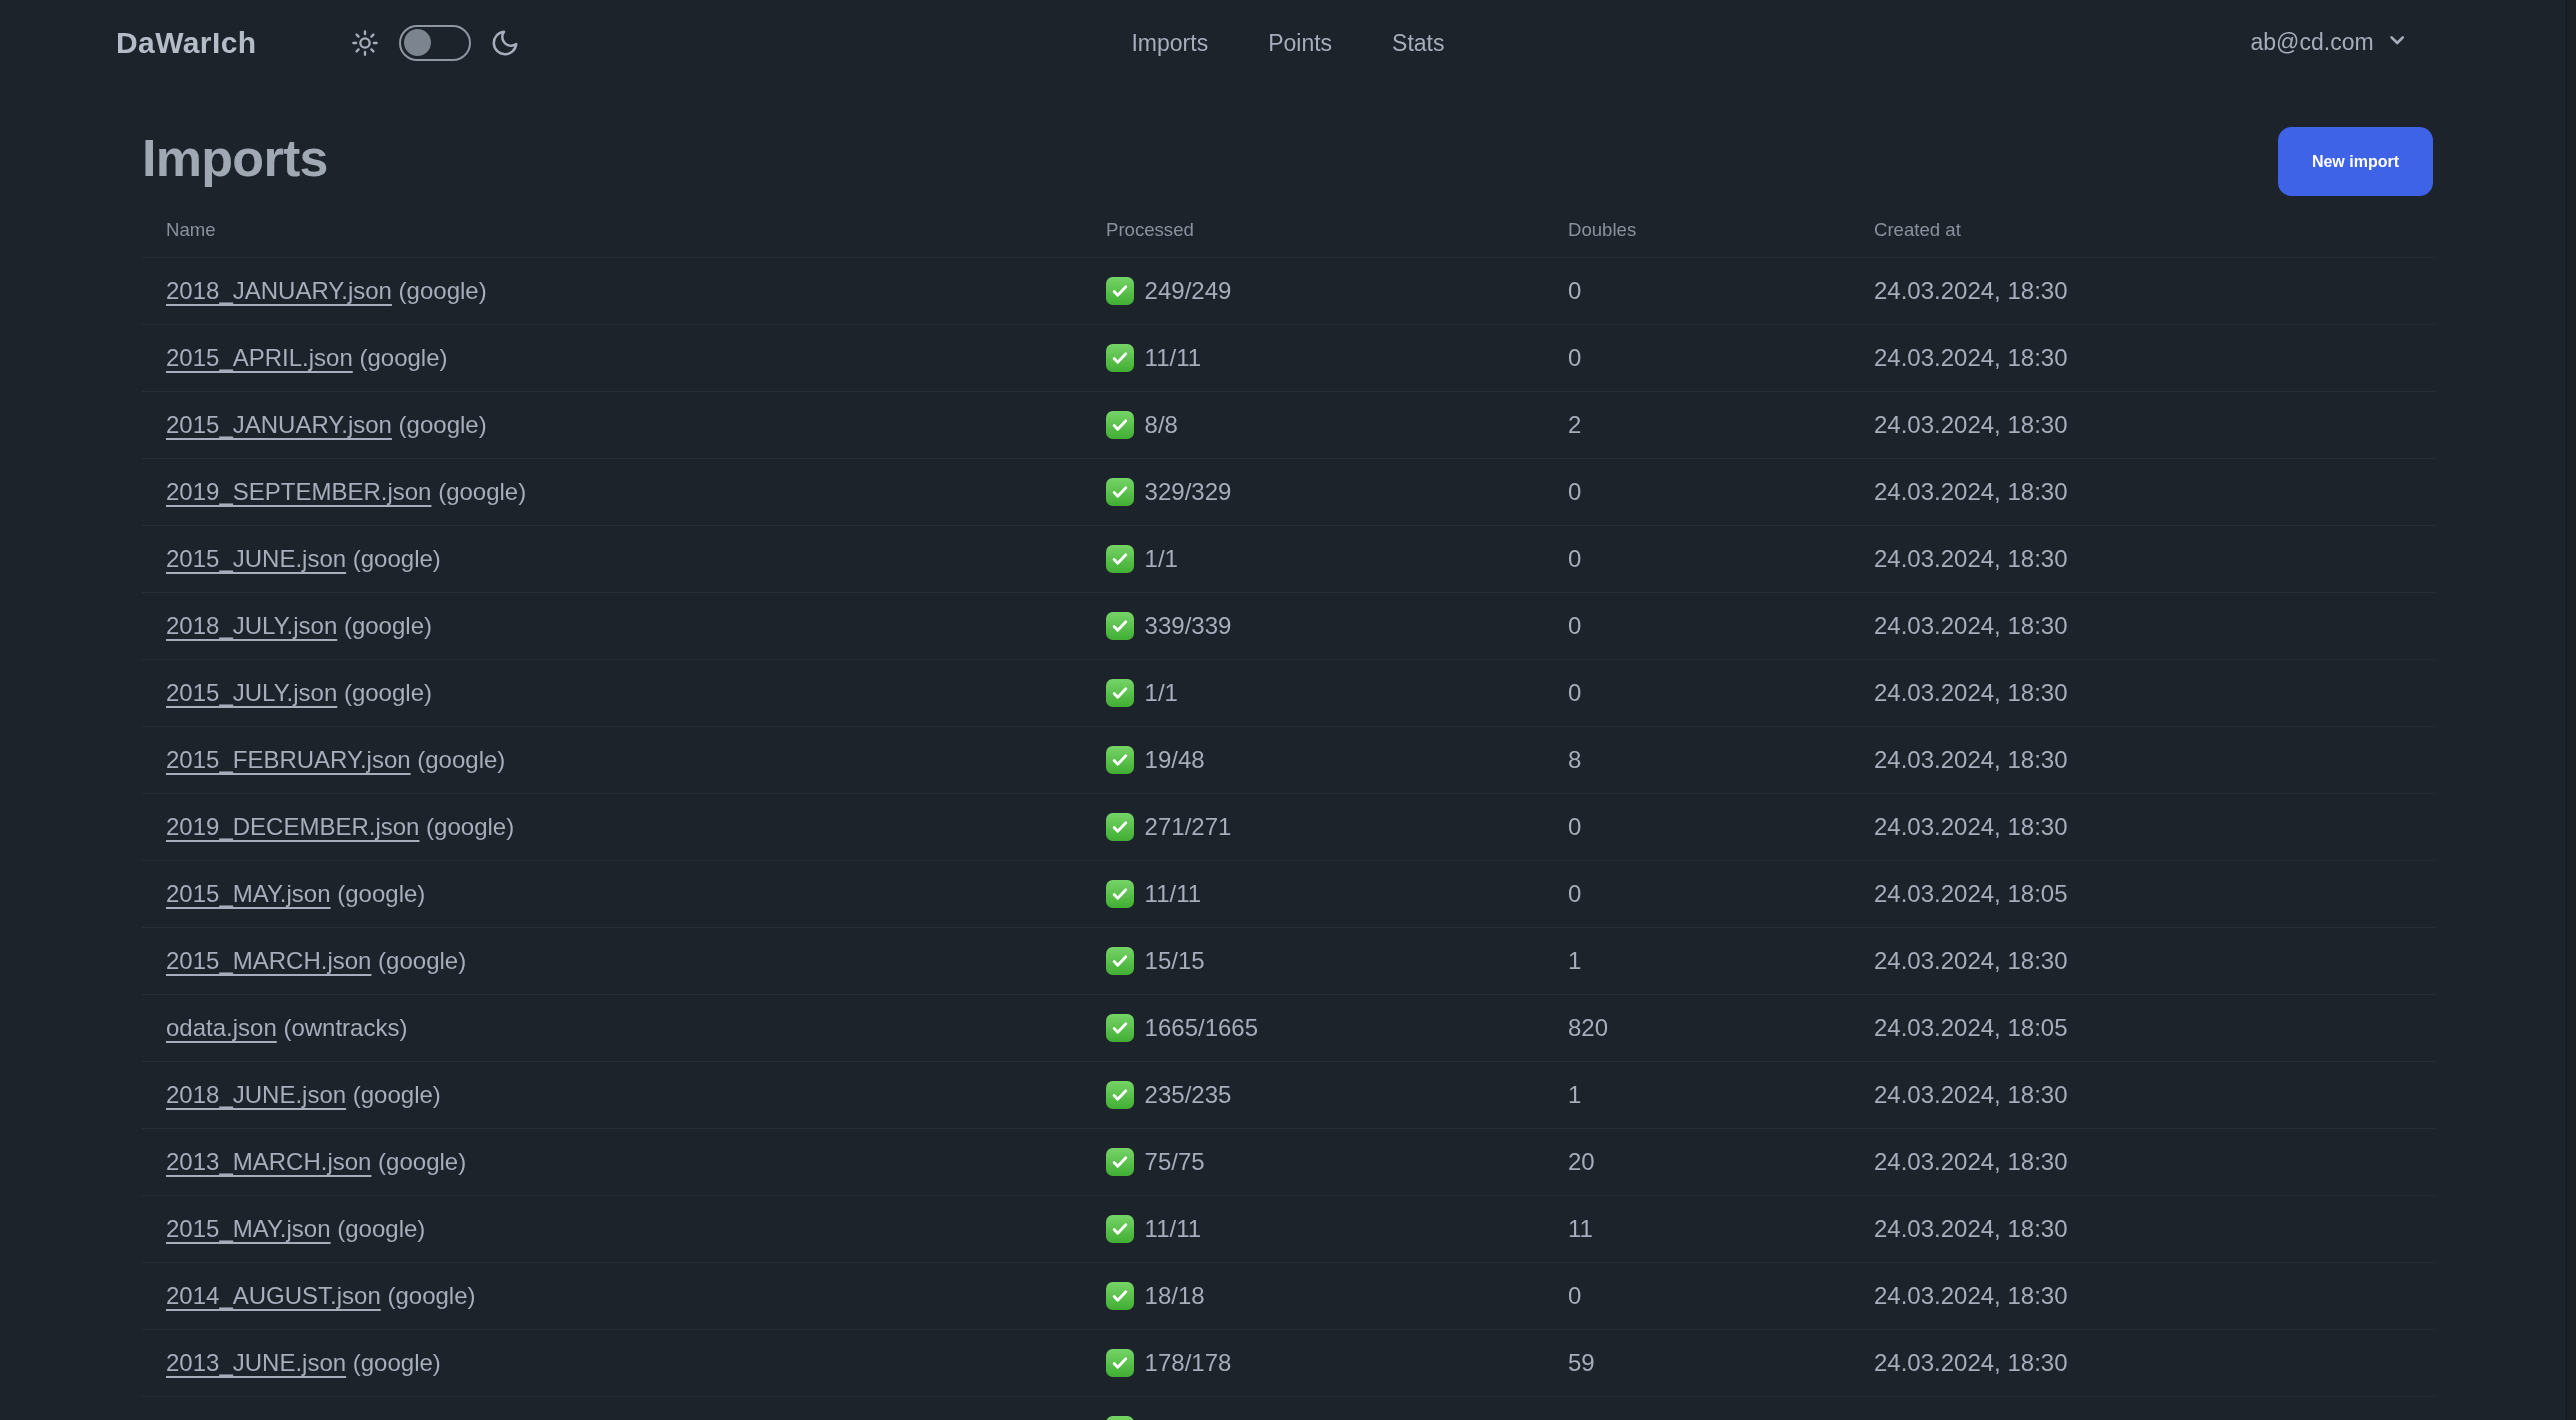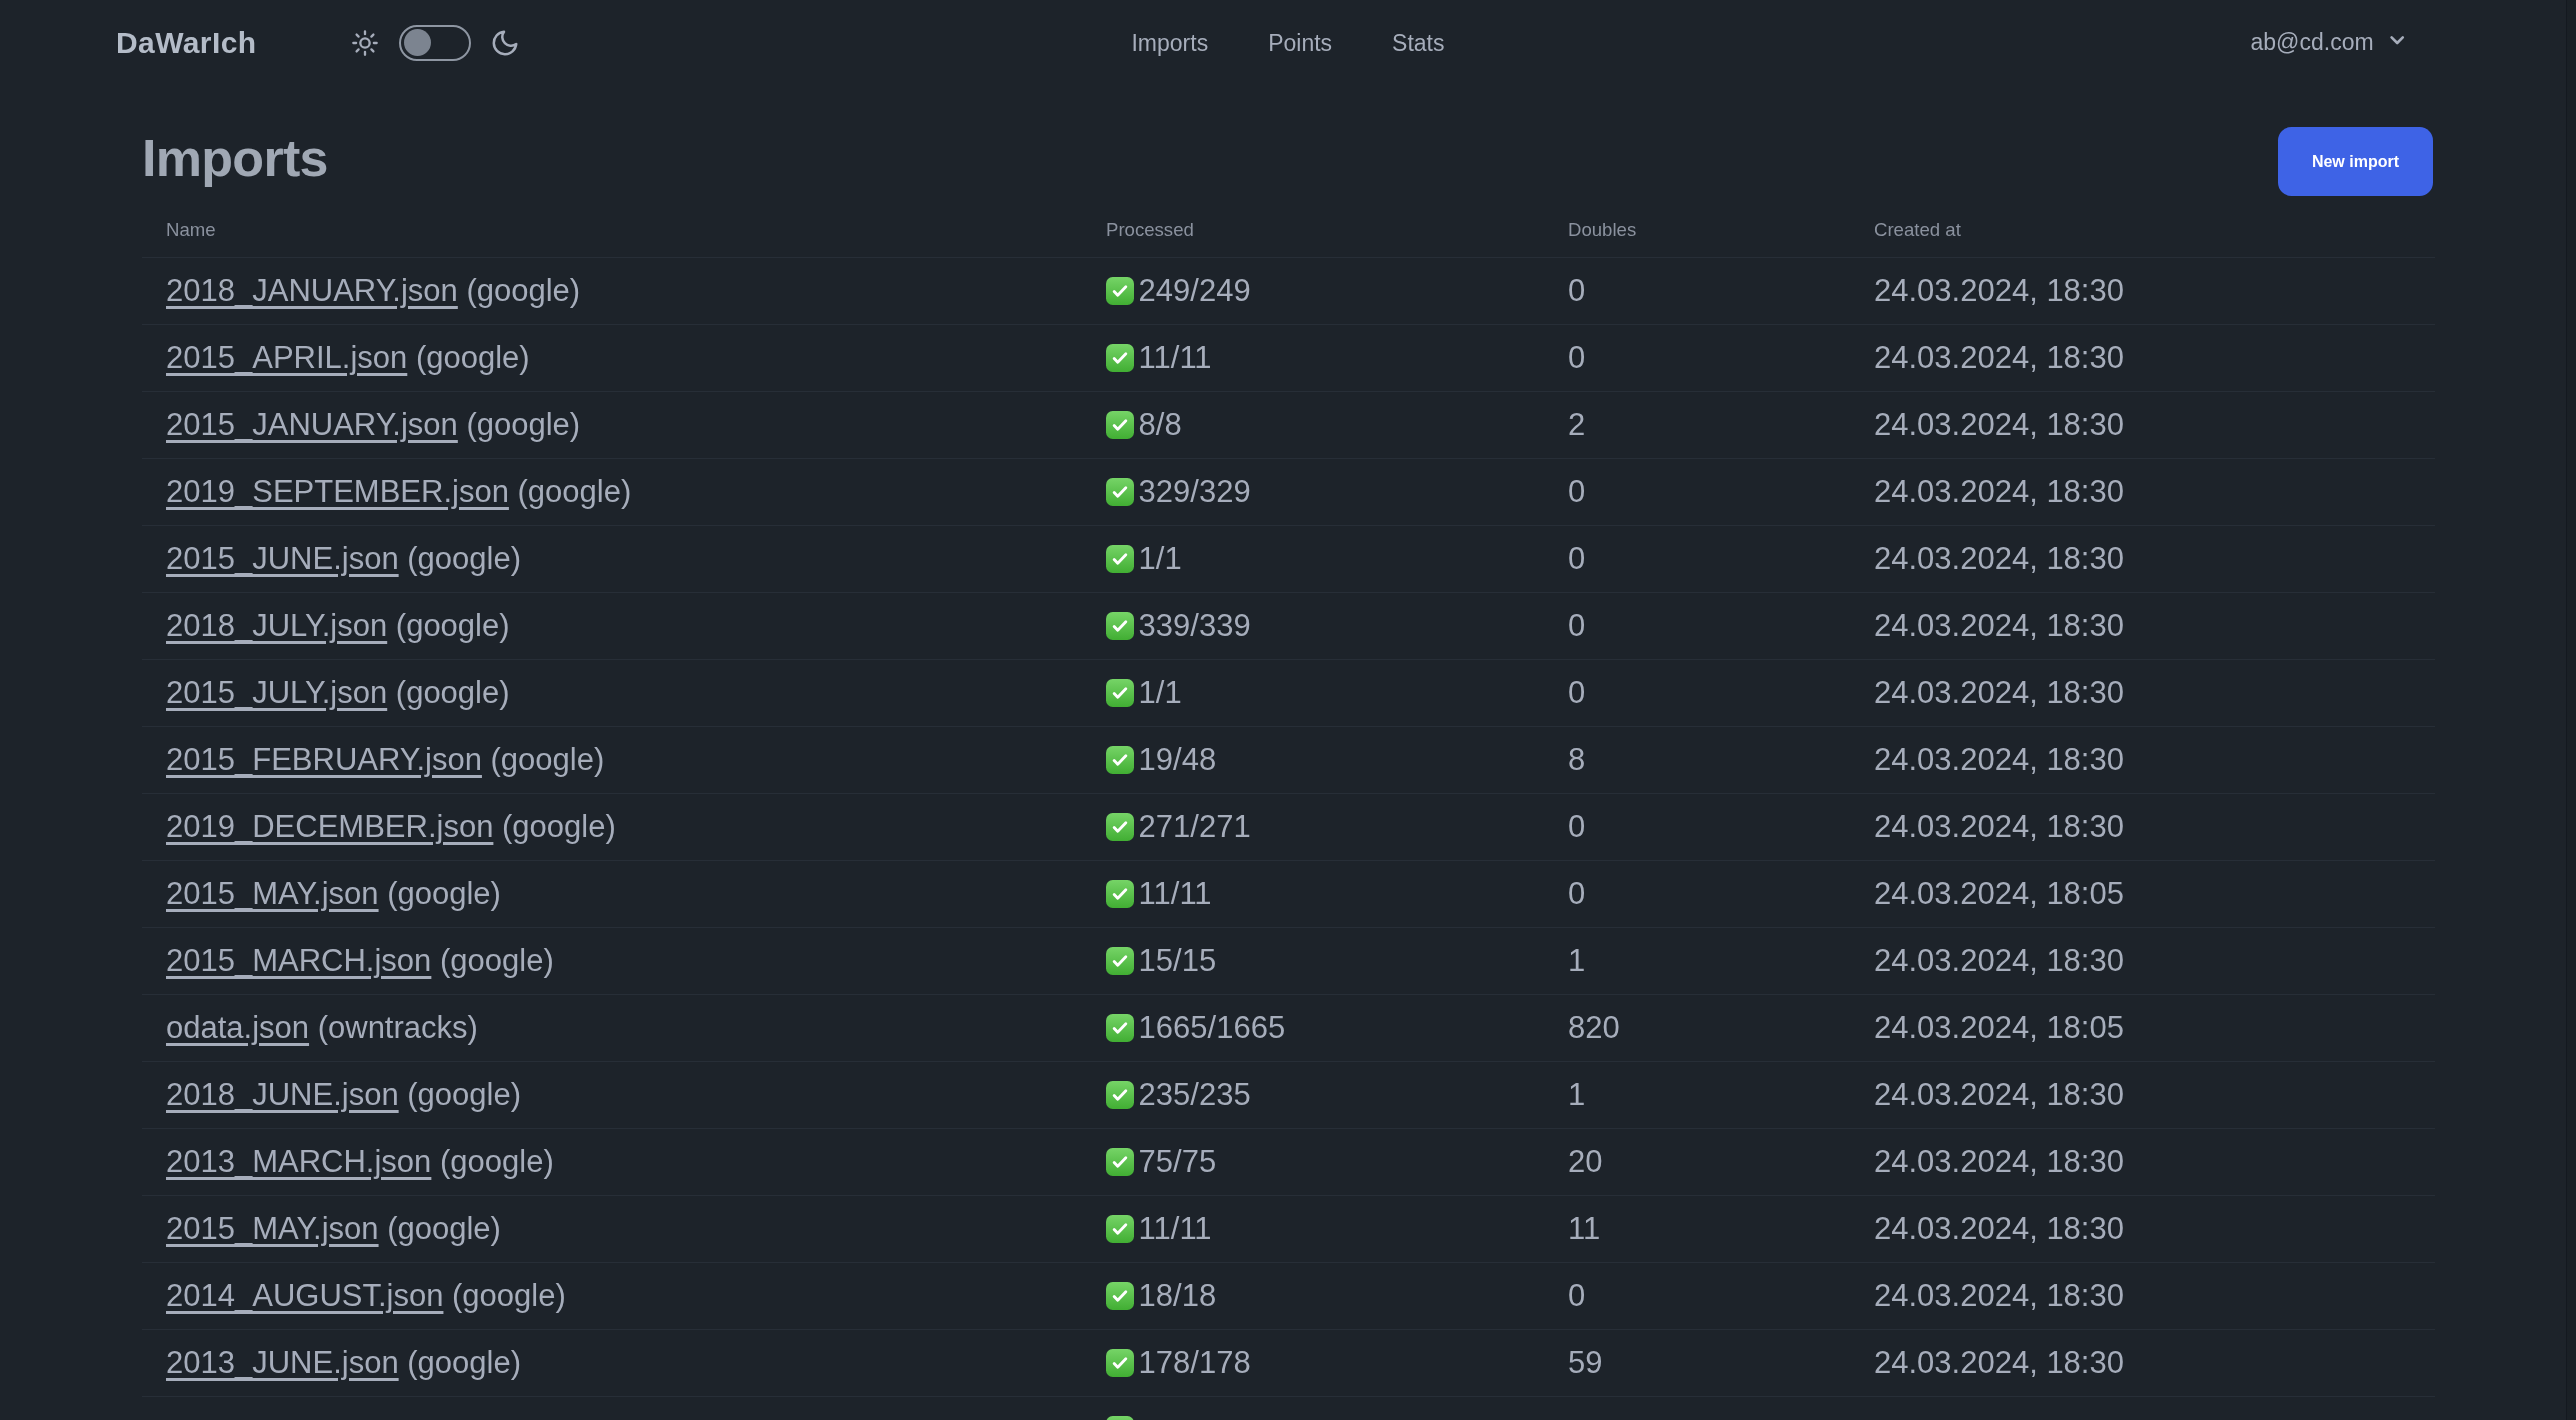--- a/index.html
+++ b/index.html
@@ -106,31 +106,31 @@
   .thead {
     margin-top:9px;
     height:54px;
     font-size:18.6px;
     font-weight:400;
     color:#8a919e;
   }
   .tr {
     height:67px;
     border-top:1.5px solid #272e37;
-    font-size:31px;
+    font-size:24px;
   }
   .td, .th { padding-left:24px; }
   .name-link {
     color:#a6adbb;
     text-decoration:underline;
     text-underline-offset:4.5px;
     cursor:pointer;
   }
   .name-source { color:#a6adbb; }
-  .cell-processed { display:flex; align-items:center; gap:5px; }
+  .cell-processed { display:flex; align-items:center; gap:11px; }
   .check-emoji {
     width:27.6px; height:27.6px;
     border-radius:6.7px;
     background:linear-gradient(180deg,#76d467 0%,#41ae33 100%);
     display:inline-flex;
     align-items:center;
     justify-content:center;
     flex:0 0 auto;
   }
   .check-emoji svg { display:block; }

